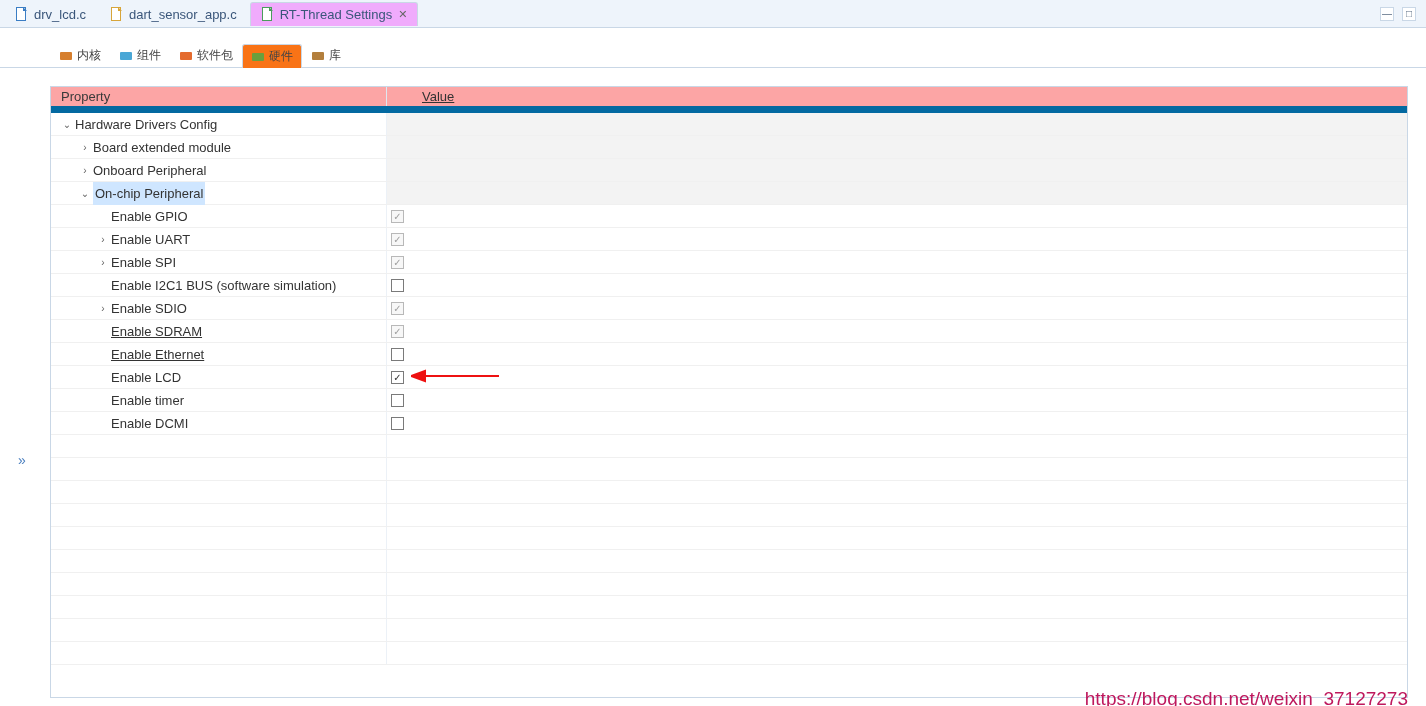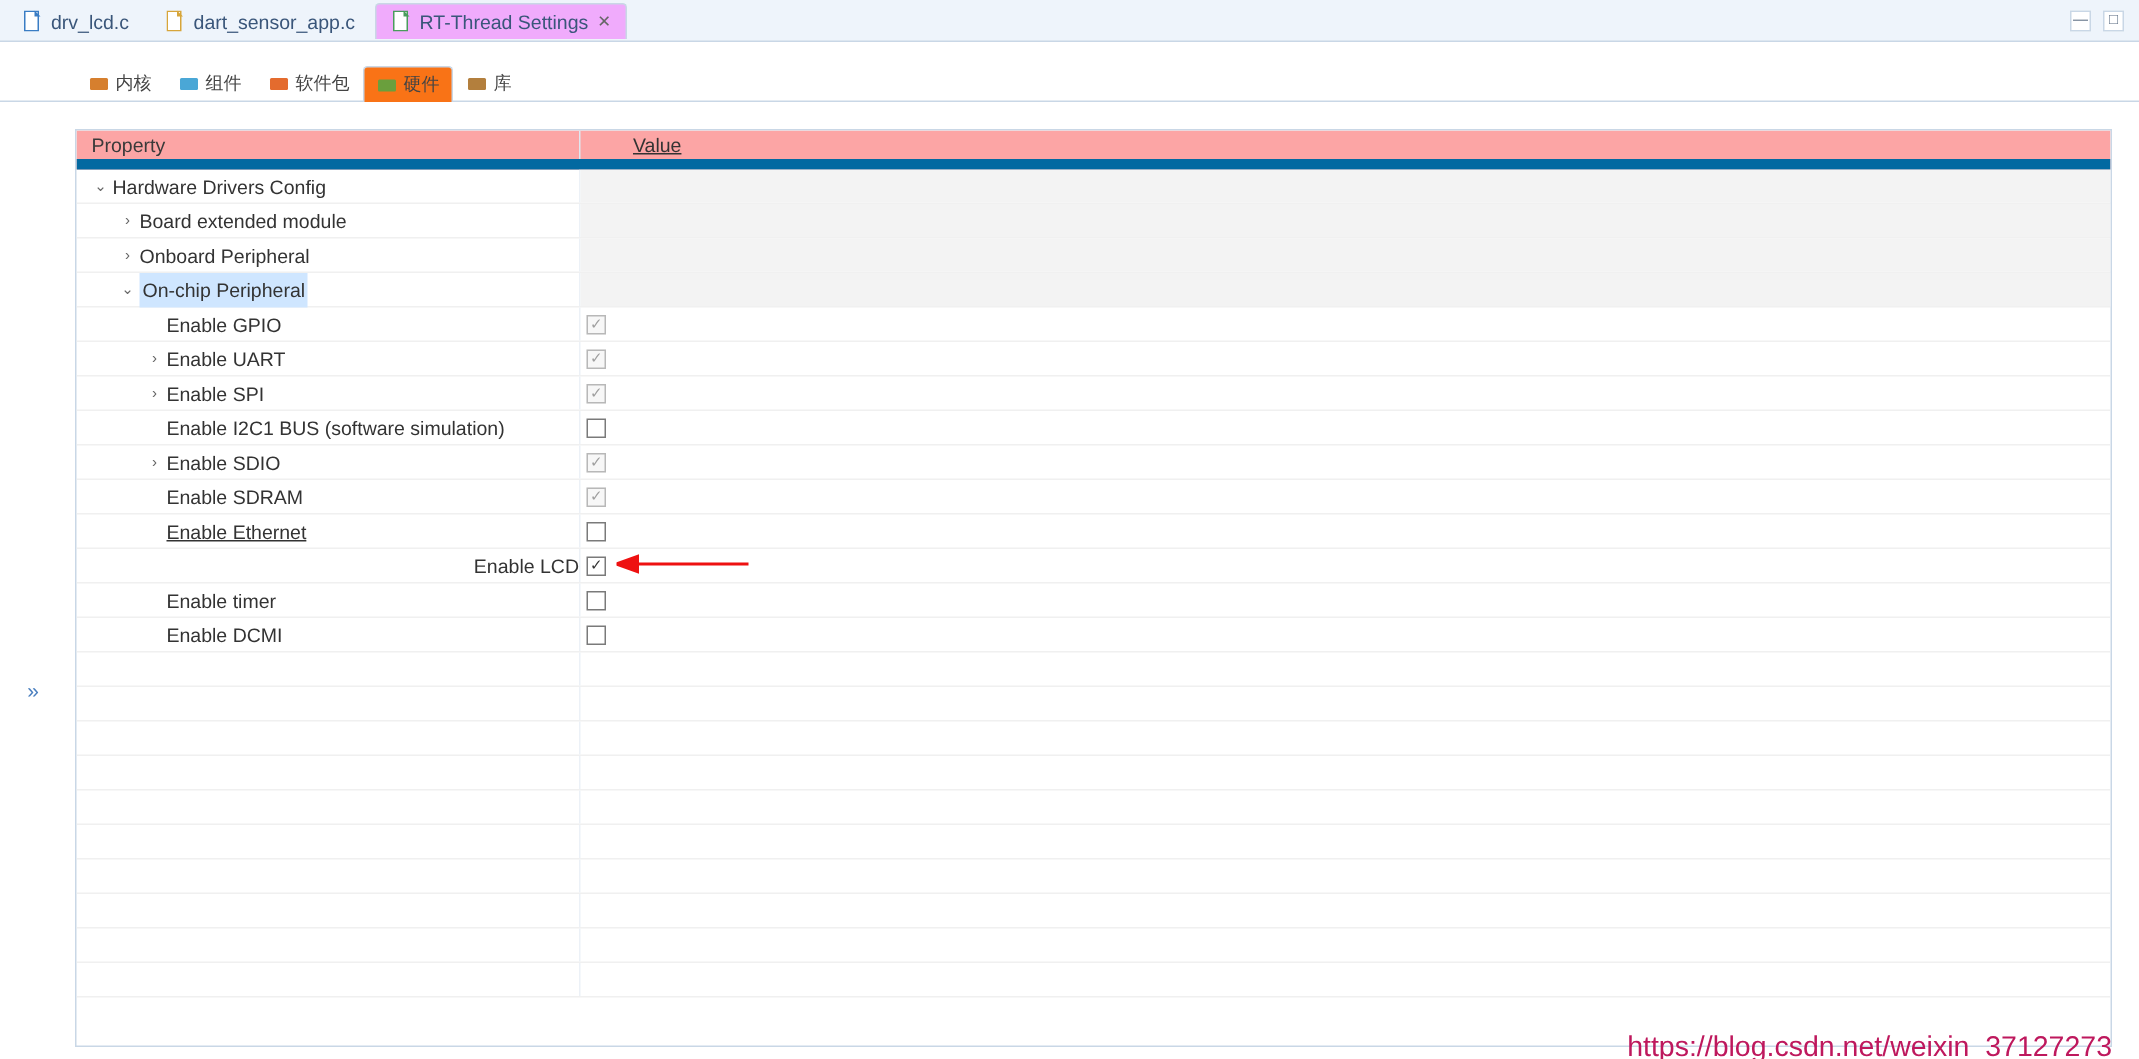--- a/index.html
+++ b/index.html
@@ -181,39 +181,39 @@
         <div class="row">
           <div class="prop-cell" style="padding-left: 46px;">
             <span class="expander">›</span>
             <span class="label">Enable SDIO</span>
           </div>
           <div class="val-cell">
             <span class="chk disabled">✓</span>
           </div>
         </div>
         <div class="row">
-          <div class="prop-cell" style="padding-left: 46px;">
+          <div class="prop-cell" style="padding-left: 46px; text-decoration: underline;">
             <span class="expander"></span>
             <span class="label">Enable SDRAM</span>
           </div>
           <div class="val-cell">
             <span class="chk disabled">✓</span>
           </div>
         </div>
         <div class="row">
           <div class="prop-cell" style="padding-left: 46px; text-decoration: underline;">
             <span class="expander"></span>
             <span class="label">Enable Ethernet</span>
           </div>
           <div class="val-cell">
             <span class="chk"></span>
           </div>
         </div>
         <div class="row">
-          <div class="prop-cell" style="padding-left: 46px; justify-content: flex-end;">
+          <div class="prop-cell" style="padding-left: 46px;">
             <span class="expander"></span>
             <span class="label">Enable LCD</span>
           </div>
           <div class="val-cell">
             <span class="chk">✓</span>
             <span class="arrow-annot"><svg width="90" height="16" viewBox="0 0 90 16">
                 <line x1="88" y1="8" x2="12" y2="8" class="arrow-line"></line>
                 <polygon points="0,8 14,3 14,13" class="arrow-line"></polygon>
               </svg></span>
           </div>

